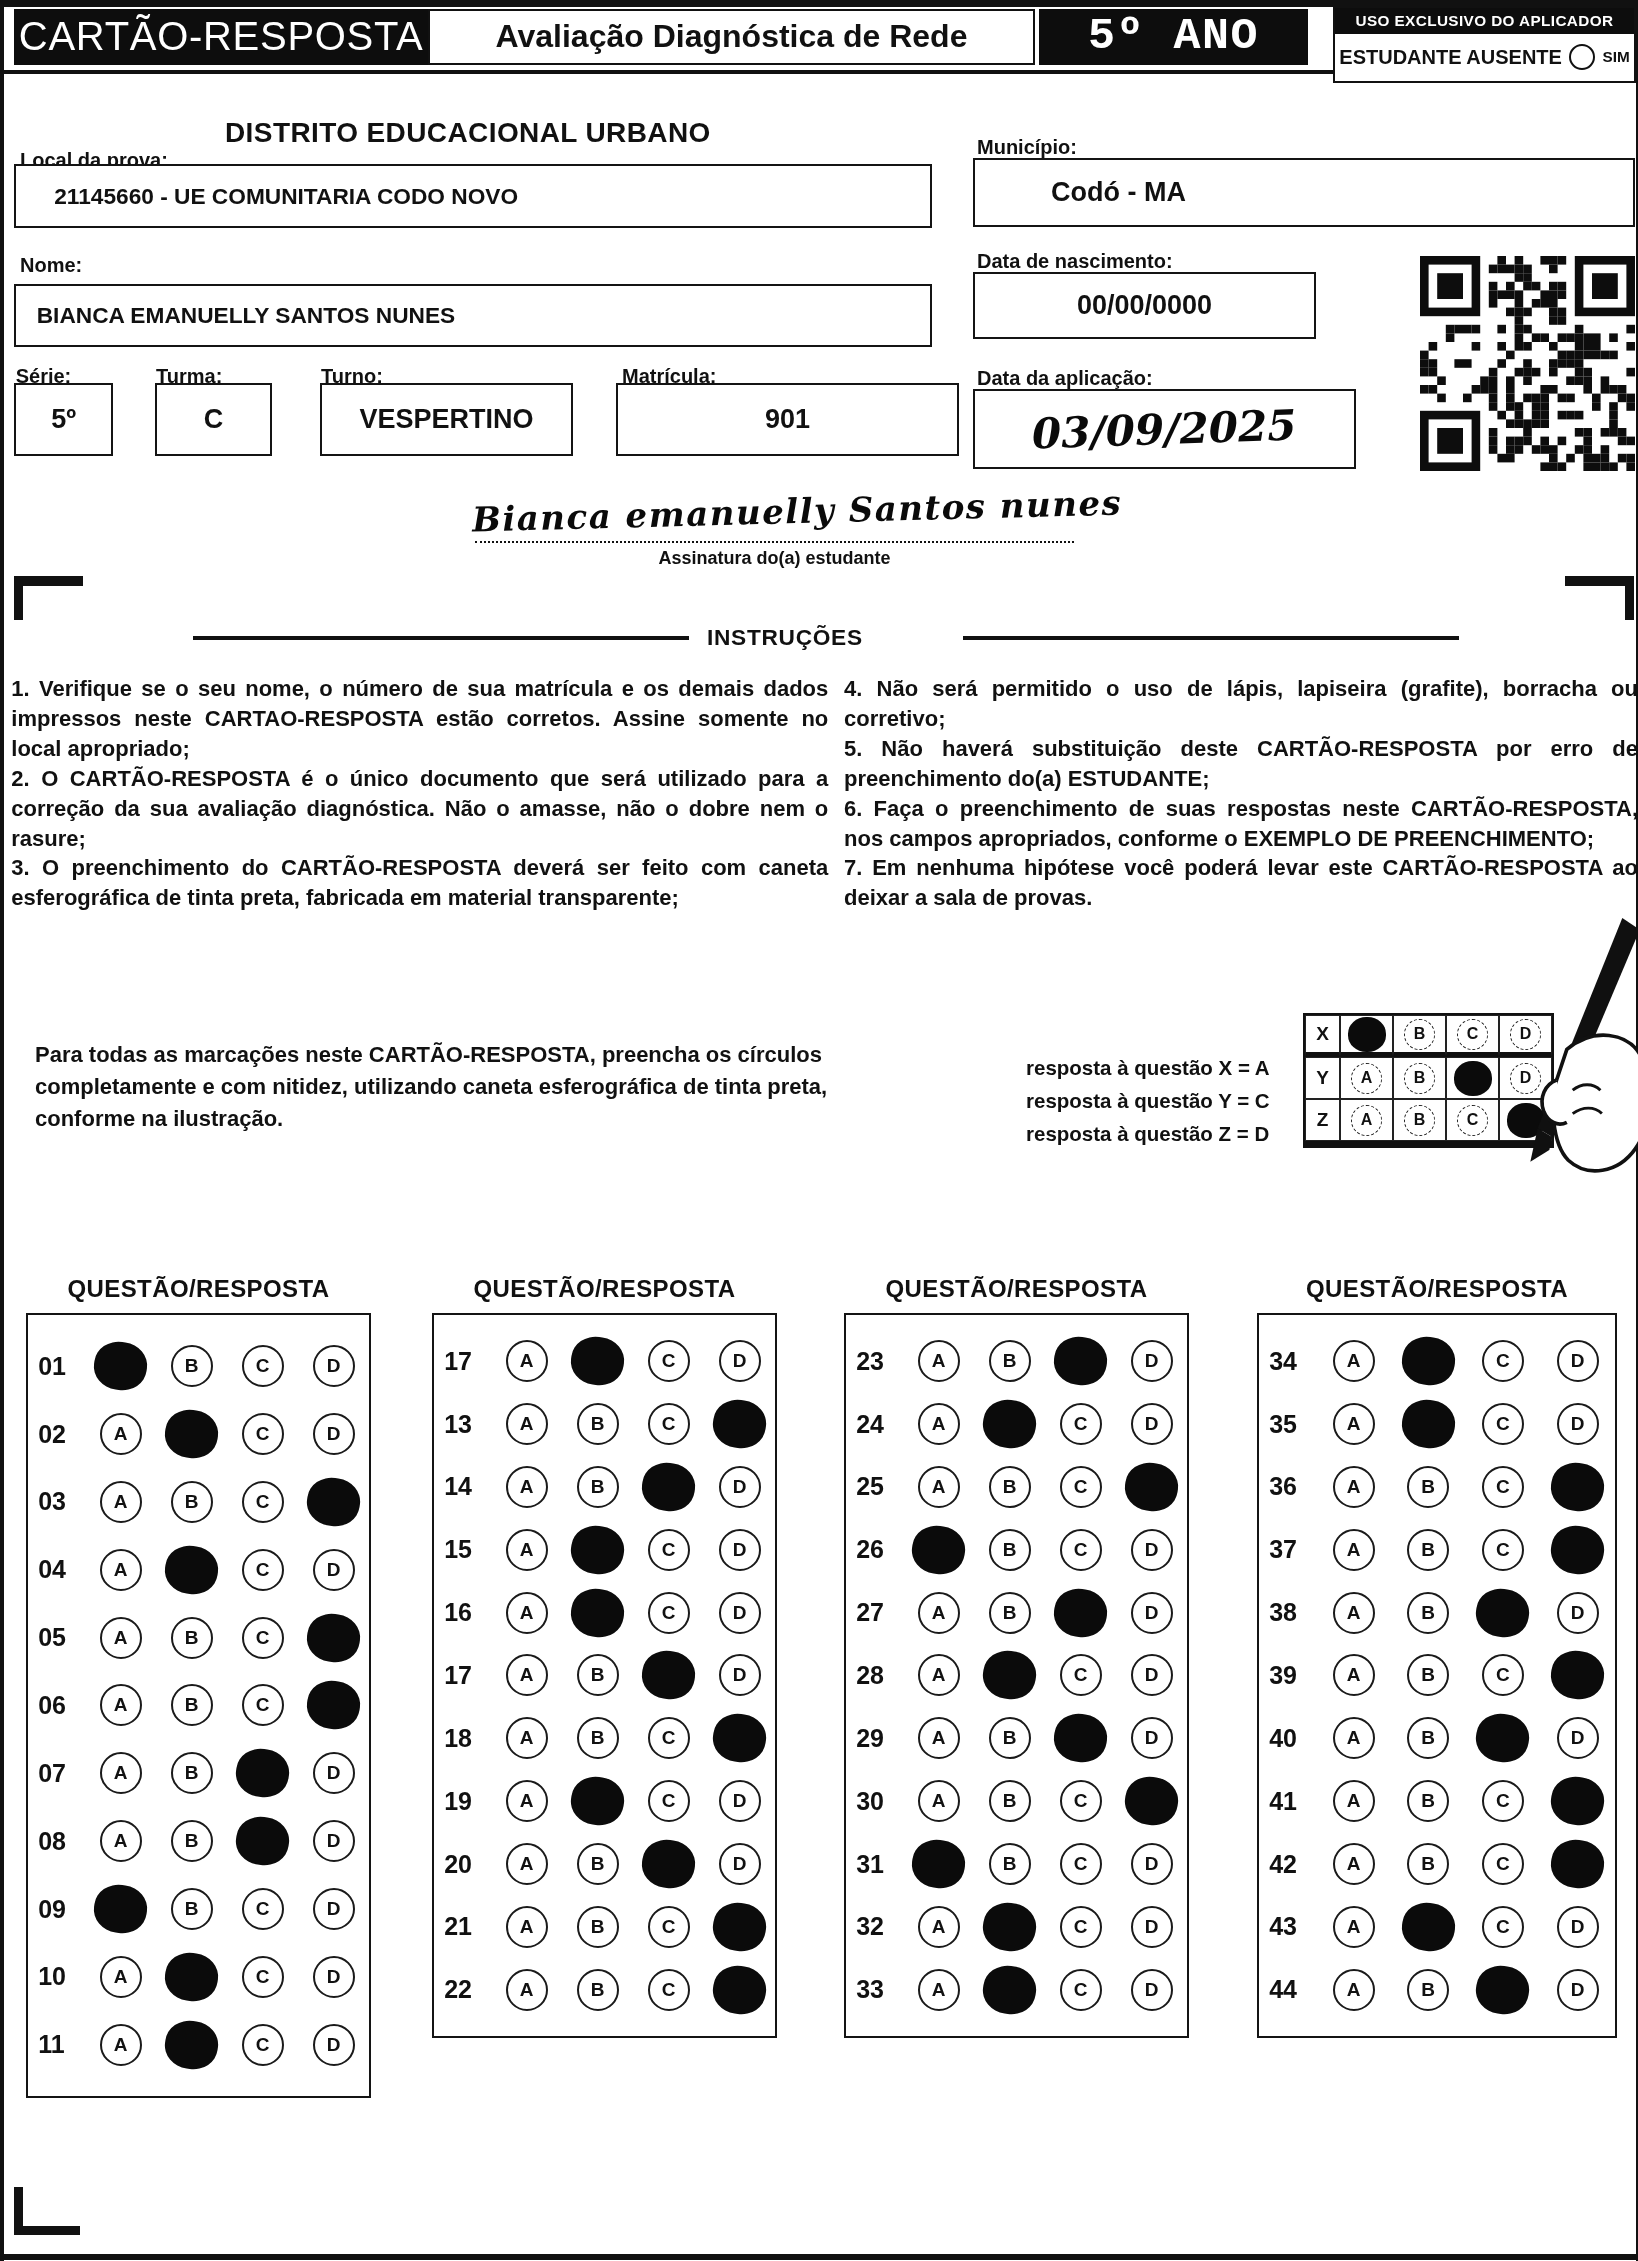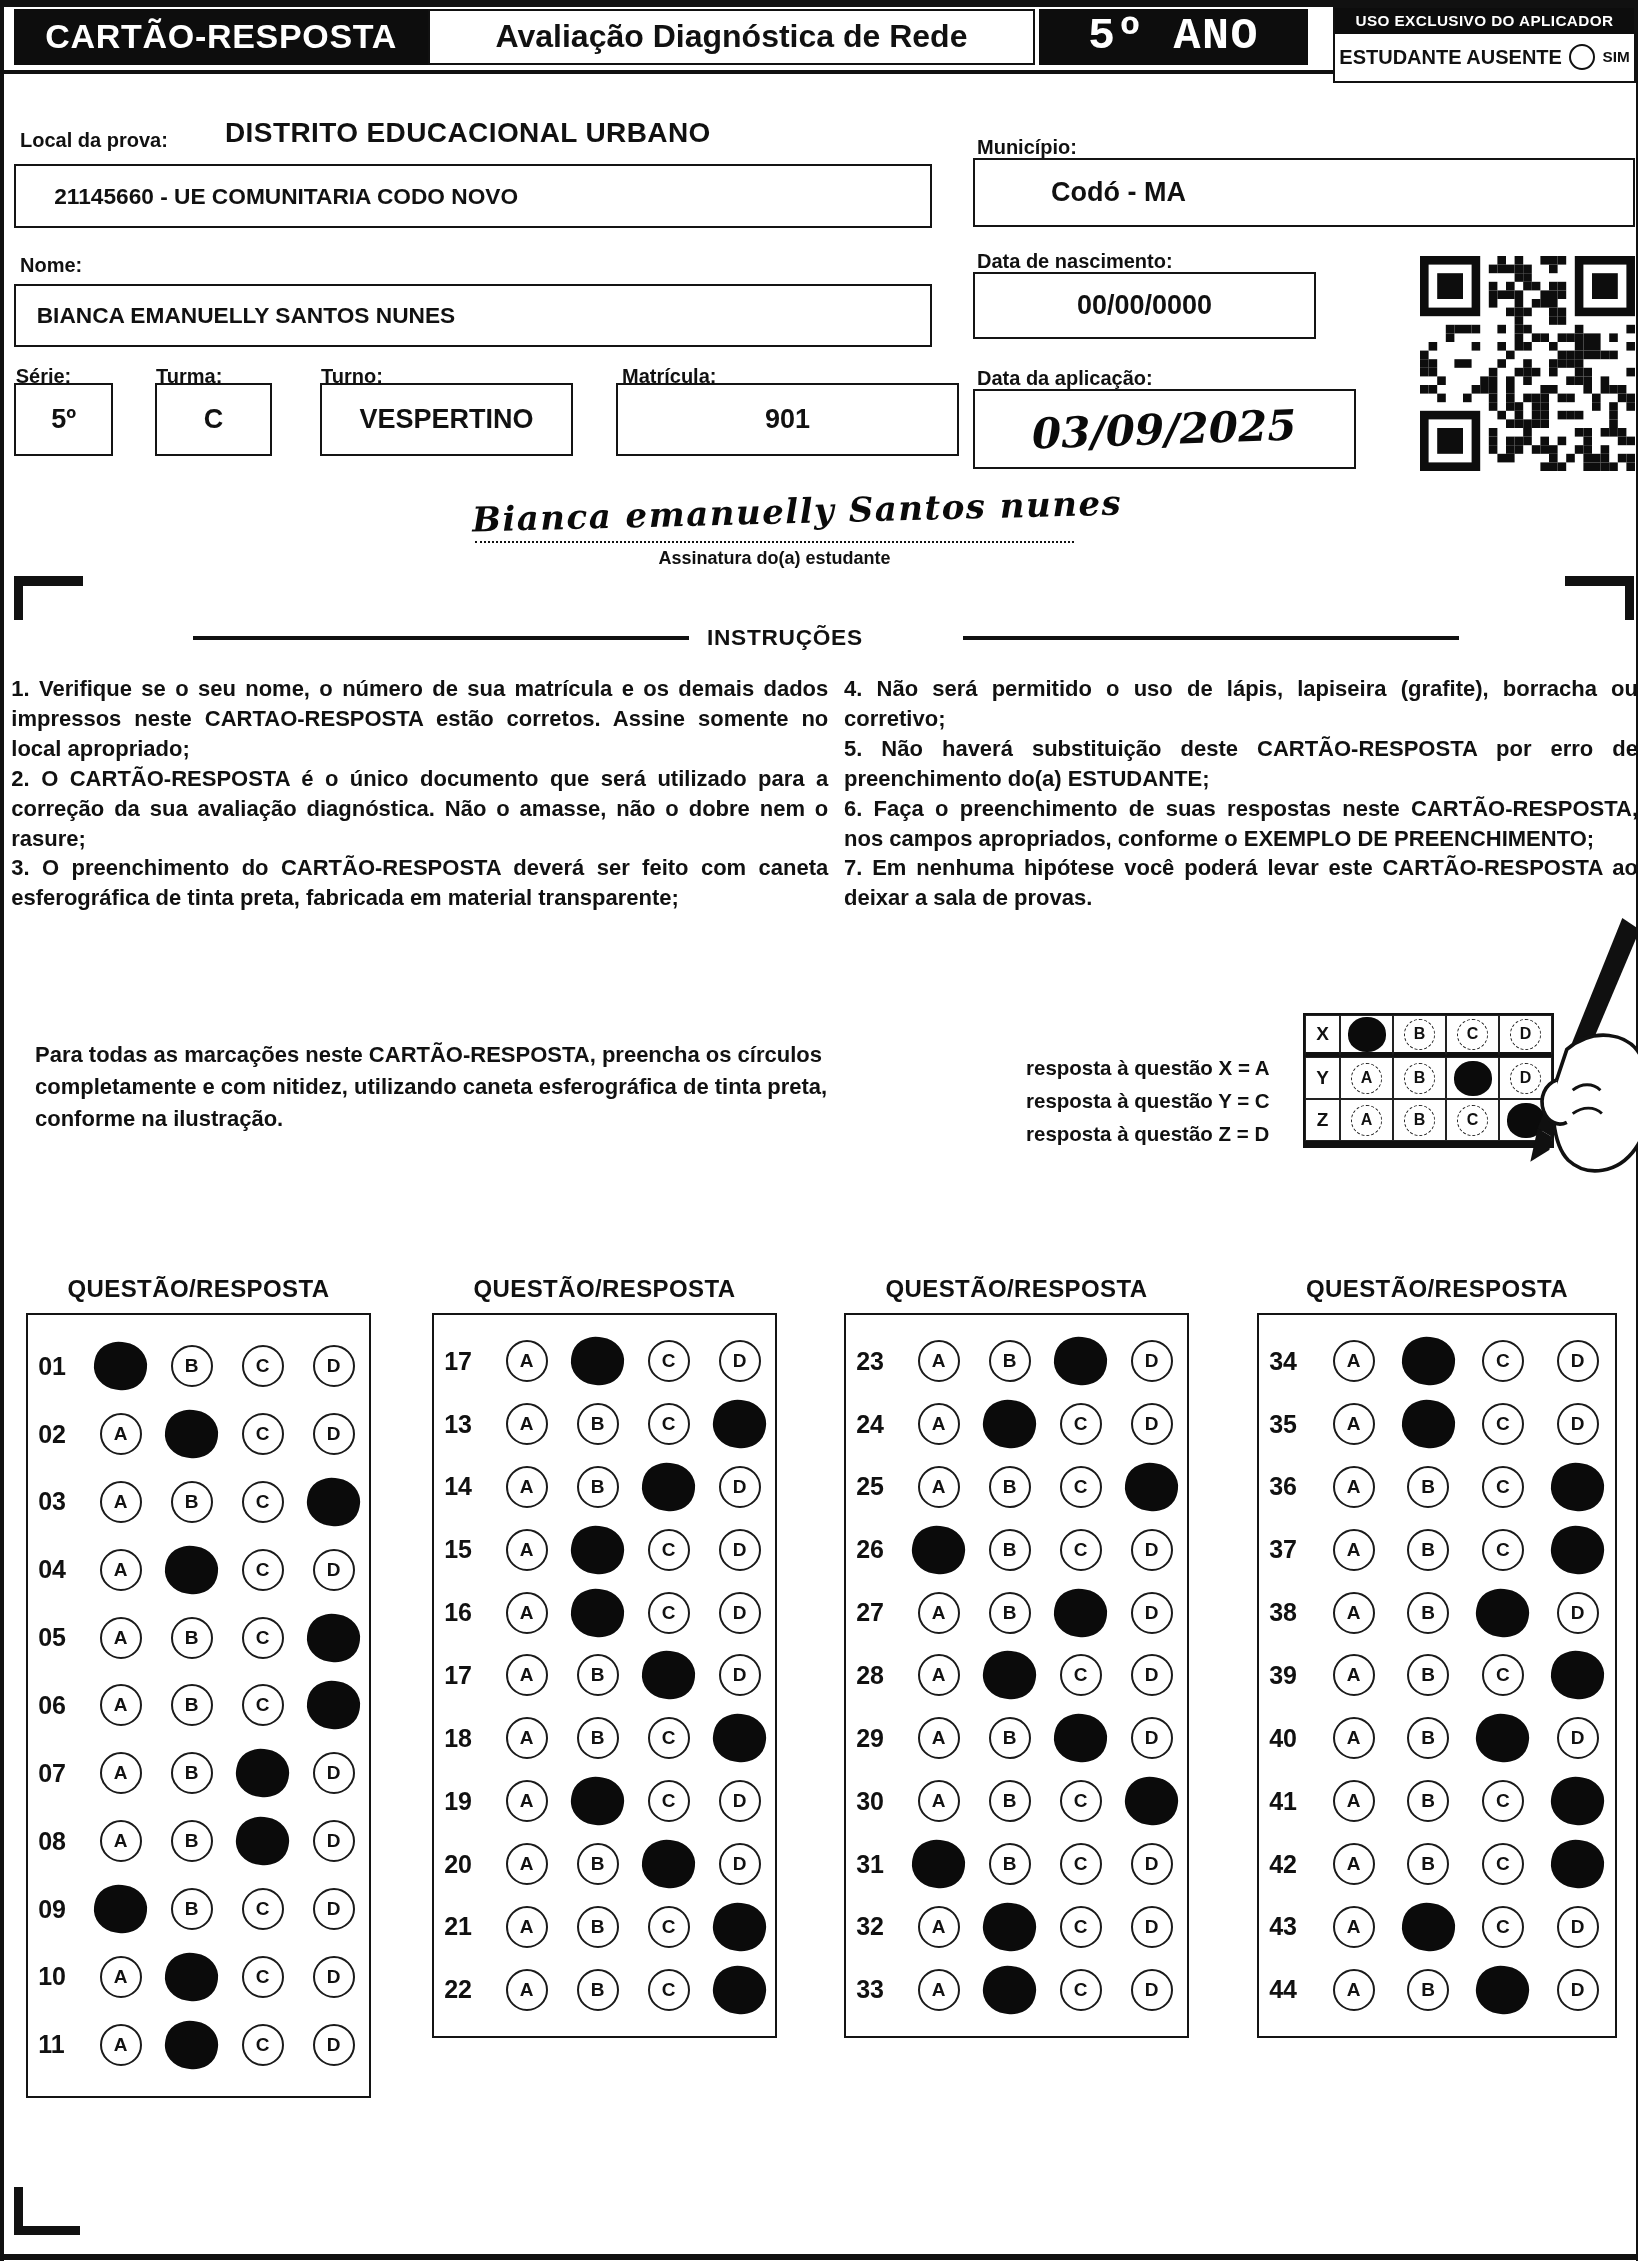--- a/index.html
+++ b/index.html
@@ -7,21 +7,21 @@
   .doc { position:relative; width:1639px; height:2261px; background:#fff; margin:0 auto;
          border-left:4.4px solid #111; border-right:3.7px solid #111; }
   .abs { position:absolute; }
   .edge-top { left:0; top:0; width:1639px; height:7.3px; background:#111; }
   .edge-bottom { left:0; top:2254px; width:1639px; height:5.8px; background:#111; }
   .hdr-rule { left:0; top:70px; width:1639px; height:3.7px; background:#111; }
 
   
   .blackbox { background:#0d0d0d; color:#fff; display:flex; align-items:center; justify-content:center; }
   .titlebox { border:2.9px solid #111; display:flex; align-items:center; justify-content:center; background:#fff; }
-  .card-title { font-size:34px; font-weight:bold; letter-spacing:0.7px; }
+  .card-title { font-size:40px; font-weight:normal; letter-spacing:0.7px; }
   .exam-title { font-size:32px; font-weight:bold; }
   .grade { font-size:45px; font-weight:bold; letter-spacing:1.5px;font-family:Liberation Mono, monospace; }
   .applier { border:2.2px solid #111; background:#fff; }
   .applier-head { background:#0d0d0d; color:#fff; font-size:15.3px; font-weight:bold;
                   display:flex; align-items:center; justify-content:center; height:26px; letter-spacing:0.4px; }
   .applier-body { display:flex; align-items:center; justify-content:center; gap:7.3px; height:47px;
                   font-size:20px; font-weight:bold; }
   .absent-circle { width:26px; height:26px; border:2.2px solid #111; border-radius:50%; display:inline-block; }
   .applier-sim { font-size:15.3px; font-weight:bold; }
 
@@ -86,21 +86,21 @@
   </div>
   <div class="abs applier" style="left:1329px;top:5.8px;width:303px;height:77px;">
     <div class="applier-head">USO EXCLUSIVO DO APLICADOR</div>
     <div class="applier-body">
       <span>ESTUDANTE AUSENTE</span>
       <span class="absent-circle"></span>
       <span class="applier-sim">SIM</span>
     </div>
   </div>
 
-  <span class="abs lbl" style="left:16px;top:129px;">Local da prova:</span>
+  <span class="abs lbl" style="left:16px;top:149px;">Local da prova:</span>
   <span class="abs district" style="left:221px;top:117px;">DISTRITO EDUCACIONAL URBANO</span>
   <div class="abs fieldbox" style="left:10.2px;top:164px;width:918px;height:64px;padding-left:38px;">
     <span class="fieldval">21145660 - UE COMUNITARIA CODO NOVO</span>
   </div>
 
   <span class="abs lbl" style="left:973px;top:136px;">Município:</span>
   <div class="abs fieldbox" style="left:969px;top:158px;width:662px;height:69px;padding-left:76px;">
     <span class="fieldval big">Codó - MA</span>
   </div>
 

